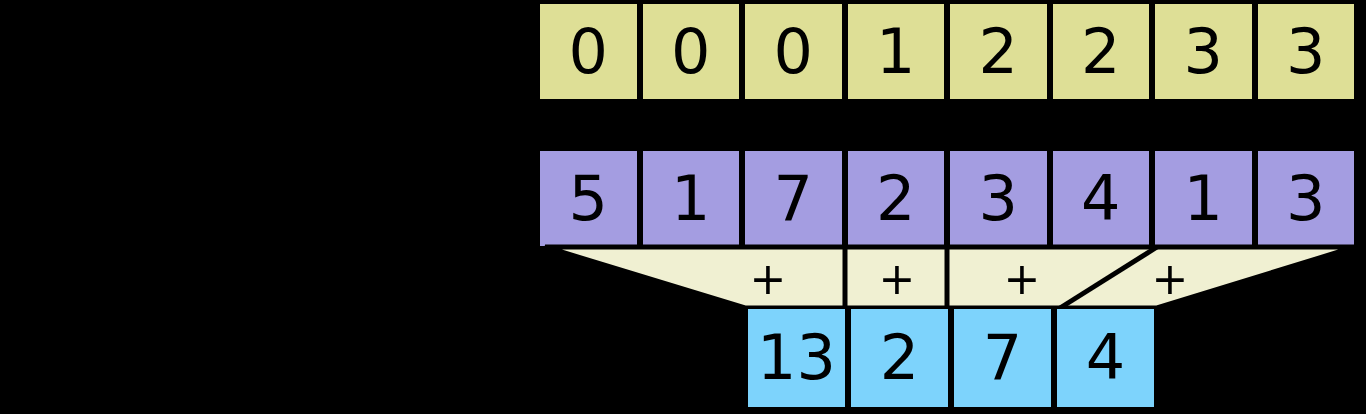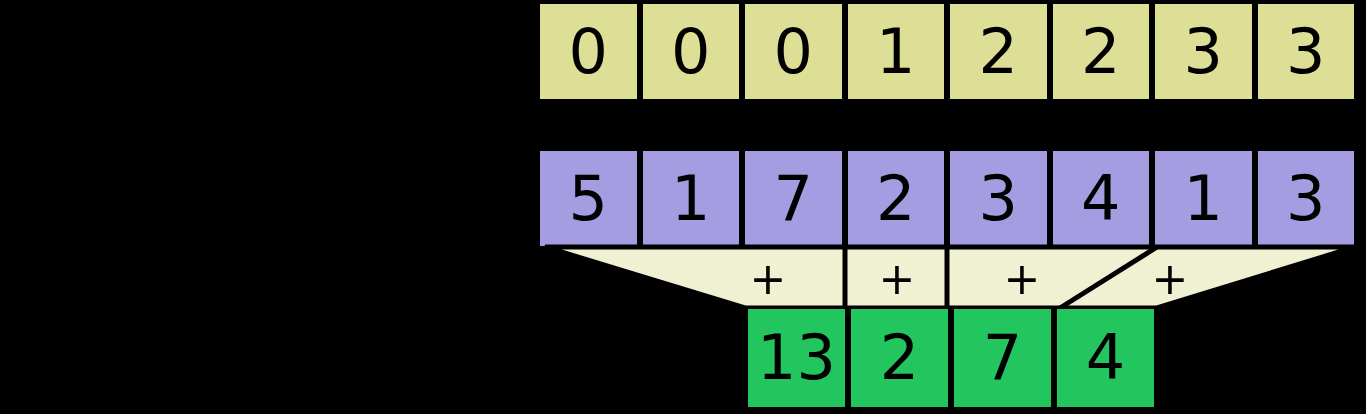--- a/index.html
+++ b/index.html
@@ -67,21 +67,21 @@
   
   #result-row {
     left: 745px;
     top: 306px;
     width: 412px;
     height: 104px;
   }
   #result-row .cell {
     width: 103px;
     height: 104px;
-    background: #22c55e;
+    background: #7dd3fc;
   }
 
   
   #merge-funnel {
     position: absolute;
     left: 0;
     top: 240px;
     width: 1366px;
     height: 78px;
   }

